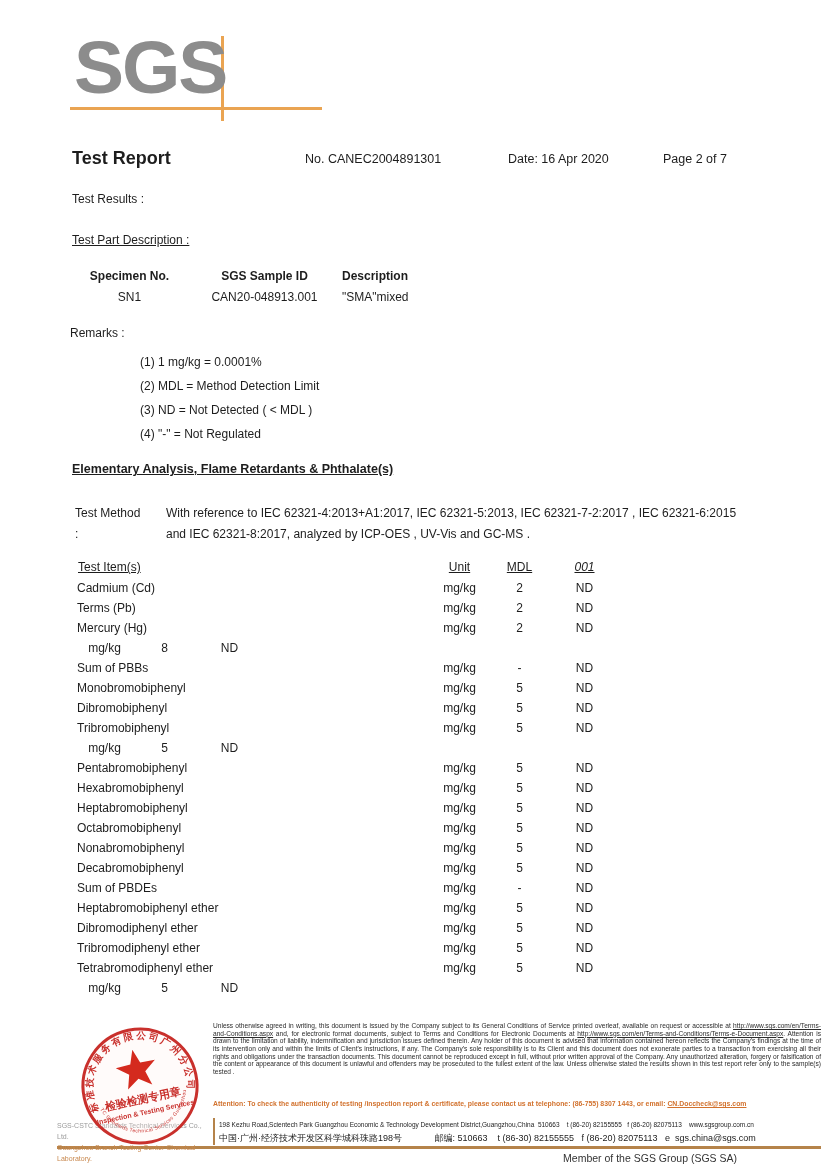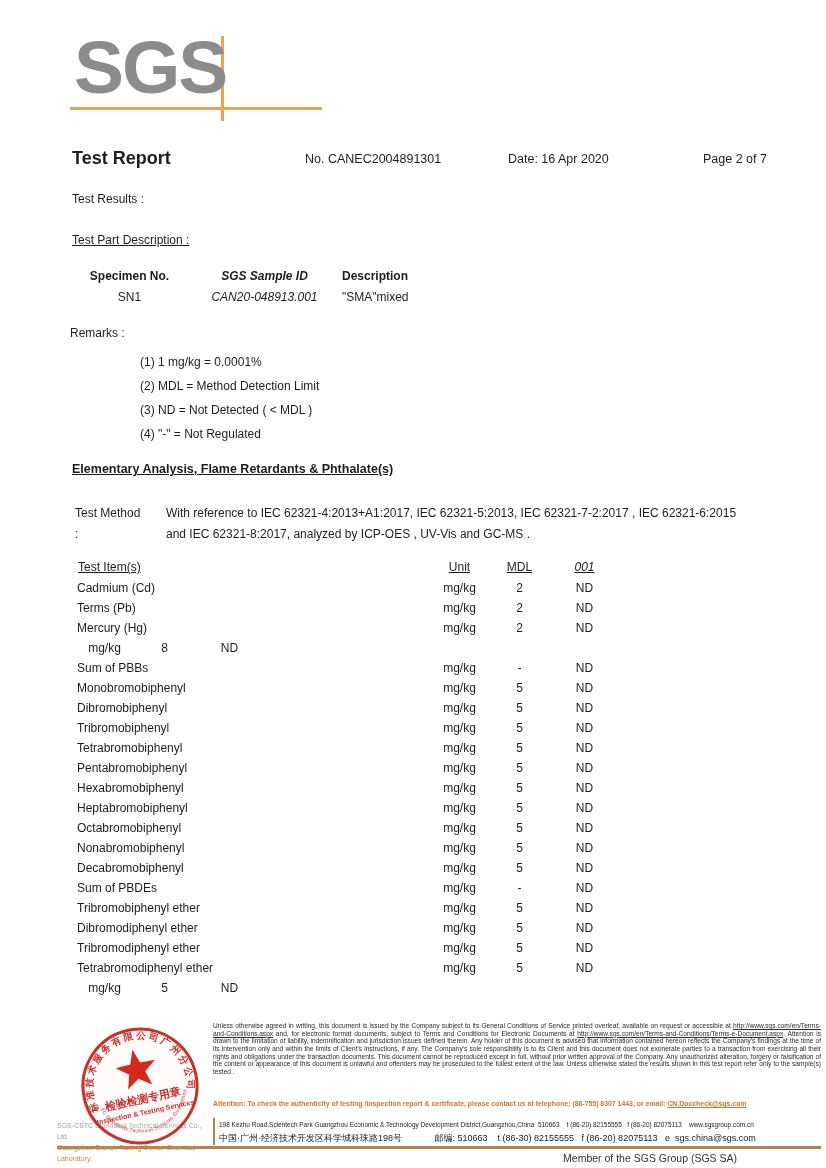--- a/index.html
+++ b/index.html
@@ -12,32 +12,32 @@
   .logo-text { position:absolute; left:2px; top:6px; font-size:75px; font-weight:bold;
                color:#8c8c8c; letter-spacing:-2px; line-height:1; }
   .logo-hline { position:absolute; left:-2px; top:83px; width:252px; height:3px; background:#eaa452; }
   .logo-vline { position:absolute; left:149px; top:12px; width:3px; height:85px; background:#eaa452; }
 
   
   .report-title { position:absolute; left:72px; top:148px; font-size:18px; font-weight:bold; }
   .hmeta { position:absolute; top:152px; font-size:12.5px; }
   .h-no   { left:305px; }
   .h-date { left:508px; }
-  .h-page { left:663px;margin-left:40px; }
+  .h-page { left:663px; }
 
   .label-12 { font-size:12px; }
   .test-results-label { position:absolute; left:72px; top:192px; }
   .test-part-label { position:absolute; left:72px; top:233px; text-decoration:underline; }
 
   
   .spec-table { position:absolute; left:72px; top:266px; width:400px; font-size:12px; }
   .spec-row { display:flex; }
   .spec-row > div { line-height:21px; }
   .spec-c1 { width:115px; text-align:center; }
-  .spec-c2 { width:155px; text-align:center;font-style:italic; }
+  .spec-c2 { width:155px; text-align:center; }
   .spec-c3 { width:130px; text-align:left; }
   .spec-head { font-weight:bold;align-items:flex-end; }
 
   
   .remarks-label { position:absolute; left:70px; top:326px; }
   .remarks-list { position:absolute; left:140px; top:350px; font-size:12px; }
   .remarks-list div { height:24px; line-height:24px; }
 
   
   .section-heading { position:absolute; left:72px; top:462px; font-size:12.5px; font-weight:bold; text-decoration:underline; }
@@ -191,21 +191,20 @@
       </div>
 
       <div class="r-row">
         <div class="r-item">Tribromobiphenyl</div>
         <div class="r-unit">mg/kg</div>
         <div class="r-mdl">5</div>
         <div class="r-res">ND</div>
       </div>
 
       <div class="r-row">
-        <div class="r-item">Tetrabromobiphenyl</div>
         <div class="r-unit">mg/kg</div>
         <div class="r-mdl">5</div>
         <div class="r-res">ND</div>
       </div>
 
       <div class="r-row">
         <div class="r-item">Pentabromobiphenyl</div>
         <div class="r-unit">mg/kg</div>
         <div class="r-mdl">5</div>
         <div class="r-res">ND</div>
@@ -247,21 +246,21 @@
       </div>
 
       <div class="r-row">
         <div class="r-item">Sum of PBDEs</div>
         <div class="r-unit">mg/kg</div>
         <div class="r-mdl">-</div>
         <div class="r-res">ND</div>
       </div>
 
       <div class="r-row">
-        <div class="r-item">Tribromobiphenyl ether</div>
+        <div class="r-item">Heptabromobiphenyl ether</div>
         <div class="r-unit">mg/kg</div>
         <div class="r-mdl">5</div>
         <div class="r-res">ND</div>
       </div>
 
       <div class="r-row">
         <div class="r-item">Dibromodiphenyl ether</div>
         <div class="r-unit">mg/kg</div>
         <div class="r-mdl">5</div>
         <div class="r-res">ND</div>

